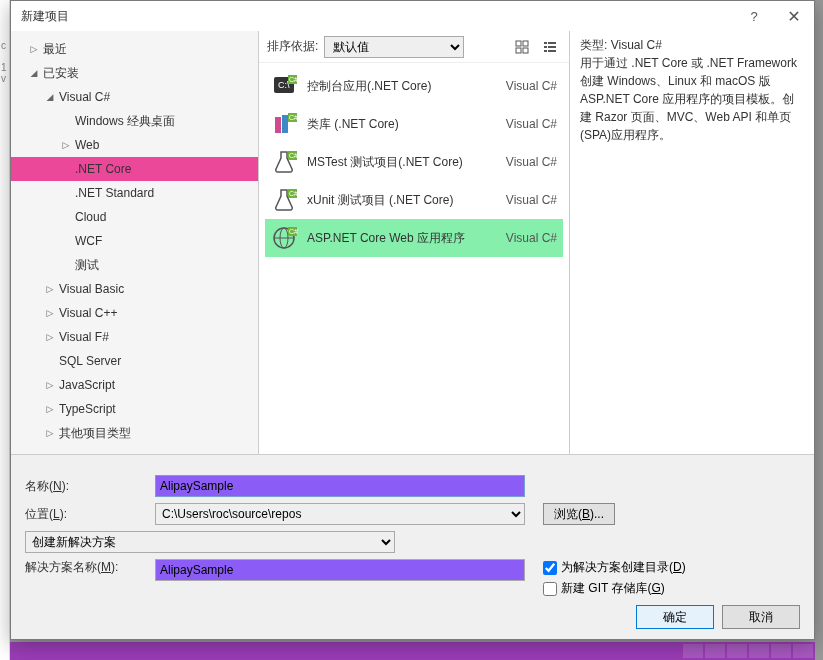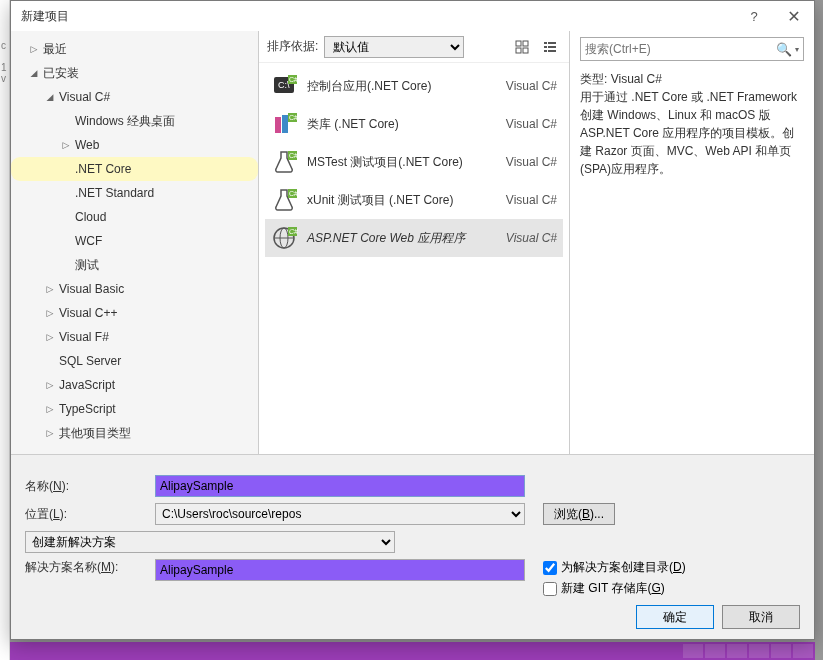--- a/index.html
+++ b/index.html
@@ -11,33 +11,33 @@
 .titlebar-btn.help { font-size: 13px; }
 .titlebar-btn.close { font-size: 16px; font-weight: 300; }
 .main { flex: 1; display: flex; min-height: 0; }
 
 .sidebar { width: 248px; background: #f5f5f5; border-right: 1px solid #ccc; display: flex; flex-direction: column; padding: 6px 0; overflow-y: auto; font-size: 12px; }
 .side-item { padding: 3px 0 3px 18px; display: flex; align-items: center; cursor: pointer; color: #333; line-height: 18px; }
 .tri { display: inline-block; width: 10px; text-align: center; color: #666; margin-right: 4px; font-size: 9px; }
 .tri.empty { visibility: hidden; }
 .indent1 { padding-left: 34px; }
 .indent2 { padding-left: 50px; }
-.side-item.selected { background: #fef9c3; border-radius: 9px; }
+.side-item.selected { background: #ec4899; }
 .sidebar-footer { margin-top: auto; padding: 12px 8px 18px; text-align: center; font-size: 12px; }
 .sidebar-footer .line1 { color: #333; margin-bottom: 4px; }
 
 .center { flex: 1; display: flex; flex-direction: column; border-right: 1px solid #ccc; }
 .center-toolbar { height: 32px; display: flex; align-items: center; padding: 0 8px; gap: 6px; font-size: 12px; color: #333; border-bottom: 1px solid #eee; }
 .sort-select { height: 22px; width: 140px; border: 1px solid #aaa; font-size: 12px; padding: 0 4px; }
 .view-btn { width: 22px; height: 22px; display: flex; align-items: center; justify-content: center; cursor: pointer; border: 1px solid transparent; }
 .view-btn svg { width: 14px; height: 14px; }
 
 .template-list { flex: 1; overflow-y: auto; padding: 4px 6px; }
 .template-item { display: flex; align-items: center; height: 38px; padding: 0 6px; cursor: pointer; font-size: 12px; color: #333; }
-.template-item.selected { background: #e5e5e5; font-style: italic; }
+.template-item.selected { background: #86efac; }
 .tpl-icon { width: 28px; height: 28px; display: flex; align-items: center; justify-content: center; margin-right: 8px; position: relative; }
 .tpl-name { flex: 1; }
 .tpl-lang { width: 70px; text-align: right; color: #555; }
 
 .rightpane { width: 244px; padding: 6px 10px; font-size: 12px; color: #333; display: flex; flex-direction: column; }
 .searchbox { height: 24px; border: 1px solid #aaa; display: flex; align-items: center; padding: 0 4px; margin-bottom: 10px; }
 .searchbox input { flex: 1; border: none; outline: none; font-size: 12px; height: 20px; color: #888; }
 .searchbox .mag { font-size: 13px; color: #666; }
 .searchbox .dd { font-size: 8px; color: #666; margin-left: 2px; }
 .desc-title { font-weight: normal; }
@@ -245,25 +245,20 @@
                 <text x="17" y="9" fill="#fff" font-size="7">C#</text>
               </svg>
             </div>
           <div class="tpl-name">ASP.NET Core Web 应用程序</div>
           <div class="tpl-lang">Visual C#</div>
         </div>
       </div>
     </div>
 
     <div class="rightpane">
-      <div class="searchbox">
-        <input placeholder="搜索(Ctrl+E)" style="">
-        <span class="mag">🔍</span>
-        <span class="dd">▾</span>
-      </div>
       <div class="desc-title"><span>类型:</span> <span>Visual C#</span></div>
       <div class="desc-body">用于通过 .NET Core 或 .NET Framework 创建 Windows、Linux 和 macOS 版 ASP.NET Core 应用程序的项目模板。创建 Razor 页面、MVC、Web API 和单页(SPA)应用程序。</div>
     </div>
   </div>
 
   <div class="bottom">
     <div class="form-row">
       <div class="form-label"><span>名称(</span><u>N</u><span>):</span></div>
       <input class="form-input name" value="AlipaySample" style="">
     </div>

